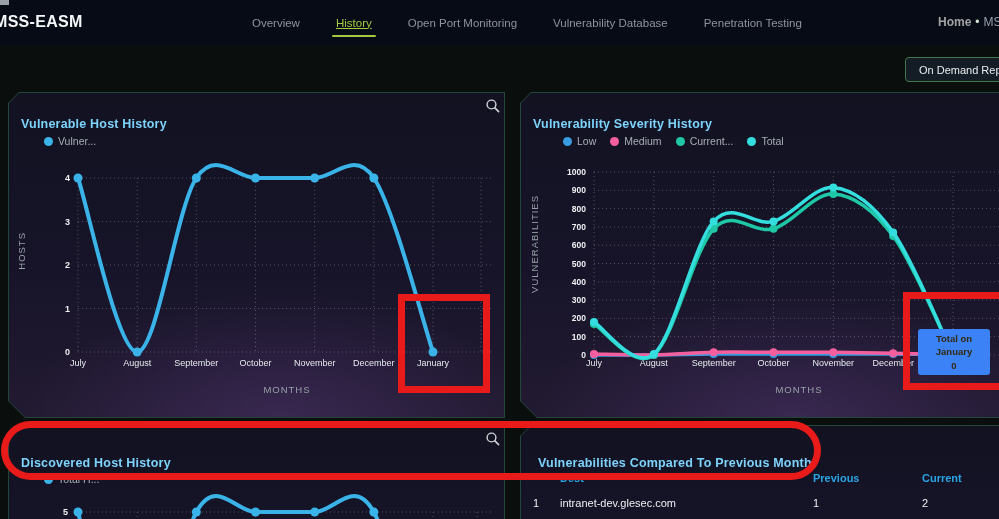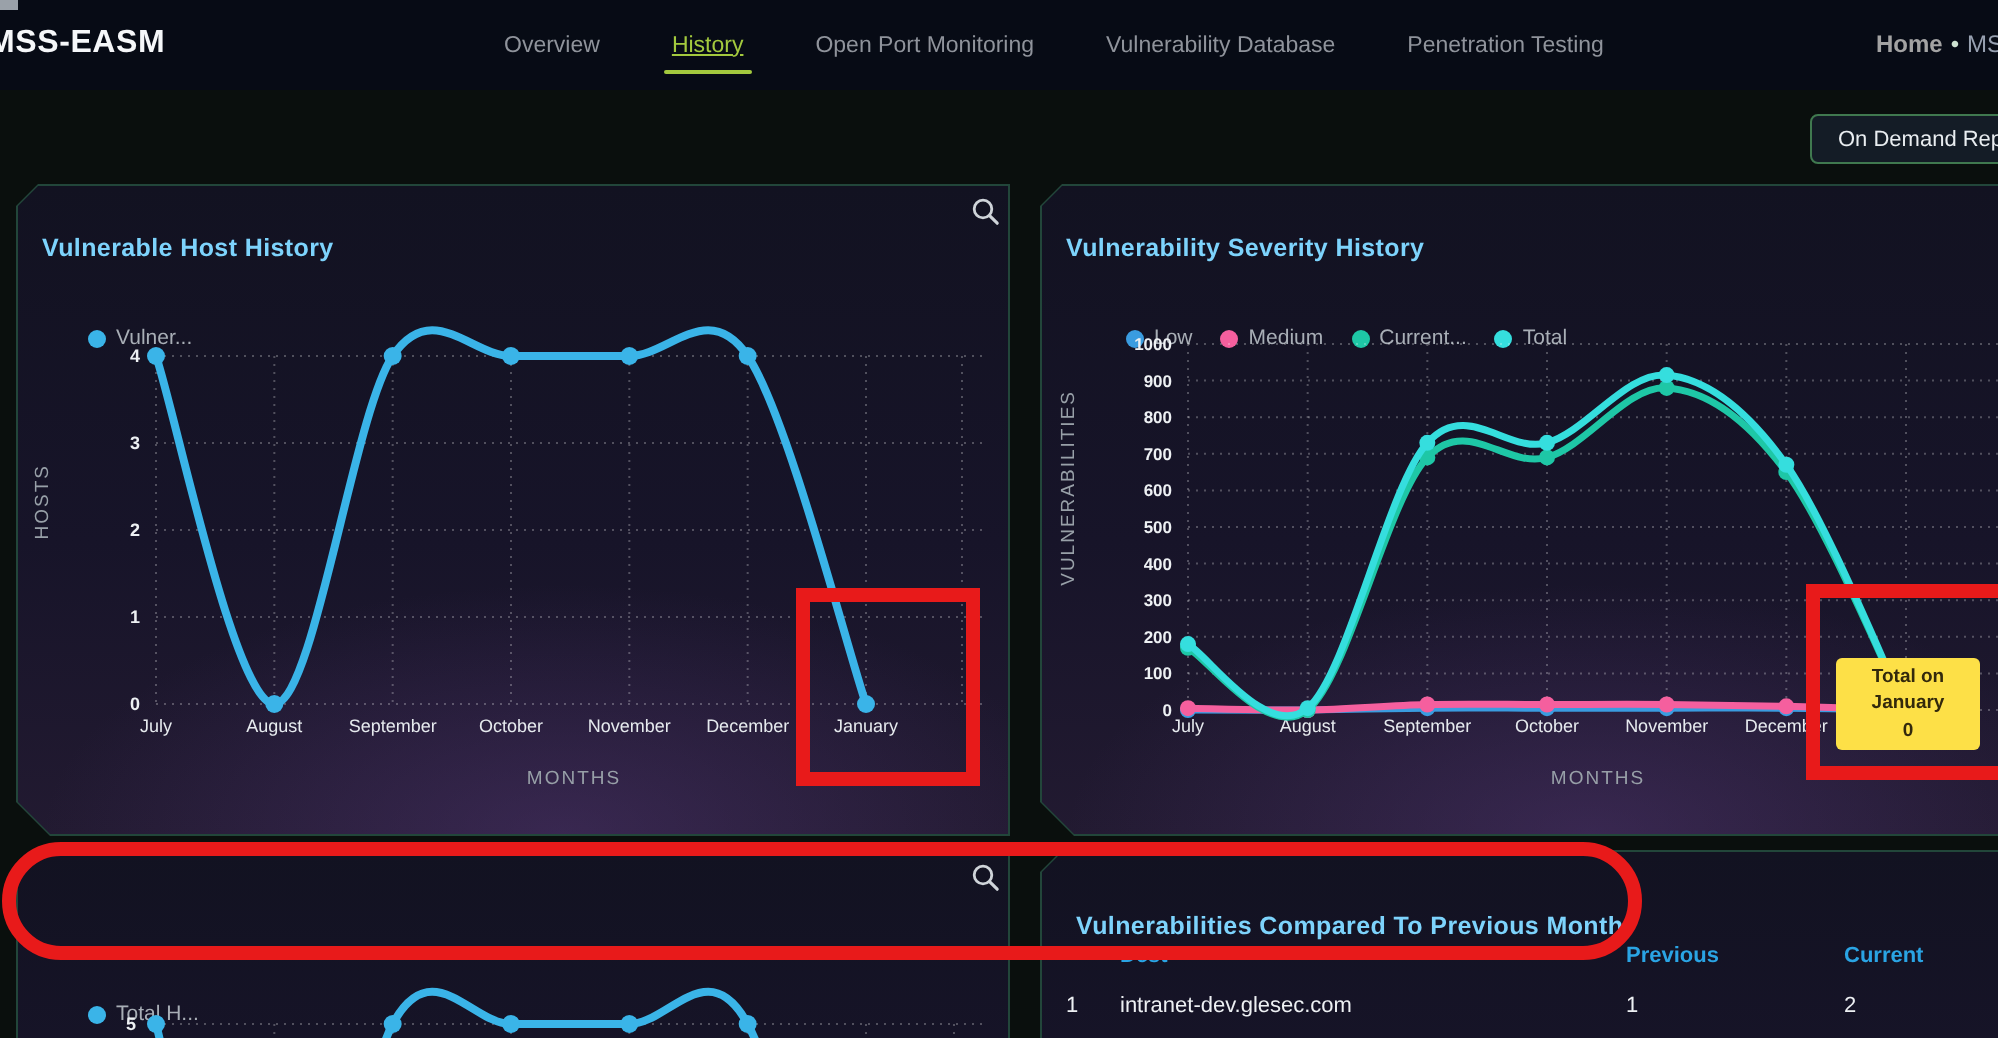--- a/index.html
+++ b/index.html
@@ -24,36 +24,36 @@
   .panel-fill{position:absolute;inset:1px;clip-path:polygon(10px 0,100% 0,100% 100%,16px 100%,0 calc(100% - 16px),0 10px);
     background:radial-gradient(75% 55% at 55% 100%,rgba(94,62,132,.38),rgba(40,28,58,0) 70%),linear-gradient(180deg,#121221 0%,#171429 55%,#221a31 100%);}
   #panel-vh{left:8px;top:92px;width:497px;height:326px;}
   #panel-sev{left:520px;top:92px;width:500px;height:326px;}
   #panel-dh{left:8px;top:425px;width:497px;height:220px;}
   #panel-cmp{left:520px;top:425px;width:500px;height:220px;}
   .panel-title{position:absolute;left:13px;top:12px;color:#7dd3fc;font-size:12.5px;font-weight:700;letter-spacing:.2px;white-space:nowrap;}
   #panel-dh .panel-title{top:18px;}
   #panel-cmp .panel-title{left:18px;top:18px;}
   .magnifier{position:absolute;left:477px;top:6px;width:16px;height:16px;cursor:pointer;}
-  .legend{position:absolute;display:flex;gap:14px;align-items:center;margin-top:28px;}
+  .legend{position:absolute;display:flex;gap:14px;align-items:center;}
   #panel-vh .legend{left:36px;top:43px;}
   #panel-sev .legend{left:43px;top:43px;}
   #panel-dh .legend{left:36px;top:48px;justify-content:center;}
   .legend-item{display:flex;align-items:center;gap:5px;cursor:pointer;}
   .legend-dot{width:9px;height:9px;border-radius:50%;background:#3ab4e8;}
   .legend-label{color:#a8aeb6;font-size:10.5px;white-space:nowrap;}
   .chart{position:absolute;left:0;top:0;}
   svg text{font-family:"Liberation Sans",sans-serif;}
   .vaxis{position:absolute;color:#98a0a8;font-size:9.5px;letter-spacing:1px;writing-mode:vertical-rl;transform:rotate(180deg);white-space:nowrap;}
   #panel-vh .vaxis{left:8px;top:140px;}
   #panel-sev .vaxis{left:9px;top:103px;}
   .haxis{position:absolute;top:292px;left:219px;width:120px;text-align:center;color:#98a0a8;font-size:9.5px;letter-spacing:1px;}
 
   
-  .tooltip{position:absolute;left:398px;top:237px;width:72px;background:#fde047;border-radius:3px;color:#33290c;
+  .tooltip{position:absolute;left:398px;top:237px;width:72px;background:#3b82f6;border-radius:3px;color:#33290c;
     font-size:9.5px;font-weight:700;text-align:center;padding:3px 2px;line-height:1.4;z-index:5;}
 
   
   .tbl-head{position:absolute;top:47px;left:0;width:100%;font-size:11px;font-weight:700;color:#2aa4e4;}
   .tbl-row{position:absolute;top:72px;left:0;width:100%;font-size:11px;color:#edf0f3;}
   .c-num{position:absolute;left:13px;white-space:nowrap;}
   .c-dest{position:absolute;left:40px;white-space:nowrap;}
   .c-prev{position:absolute;left:293px;white-space:nowrap;}
   .c-curr{position:absolute;left:402px;white-space:nowrap;}
 
@@ -233,20 +233,21 @@
     <div class="vaxis">VULNERABILITIES</div>
     <div class="haxis" style="left:219px">MONTHS</div>
     <div class="tooltip">
       <div>Total on January</div>
       <div>0</div>
     </div>
   </section>
 
   <section class="panel" id="panel-dh">
     <div class="panel-fill"></div>
+    <h3 class="panel-title">Discovered Host History</h3>
     <span class="magnifier">
       <svg width="16" height="16">
           <circle cx="6.5" cy="6.5" r="4.4" fill="none" stroke="#cfd4d9" stroke-width="1.4"></circle>
           <line x1="9.9" y1="9.9" x2="13.6" y2="13.6" stroke="#cfd4d9" stroke-width="1.6" stroke-linecap="round"></line>
         </svg>
     </span>
     <div class="legend">
       <div class="legend-item">
         <span class="legend-dot" style="background: rgb(58, 180, 232);"></span>
         <span class="legend-label">Total H...</span>

